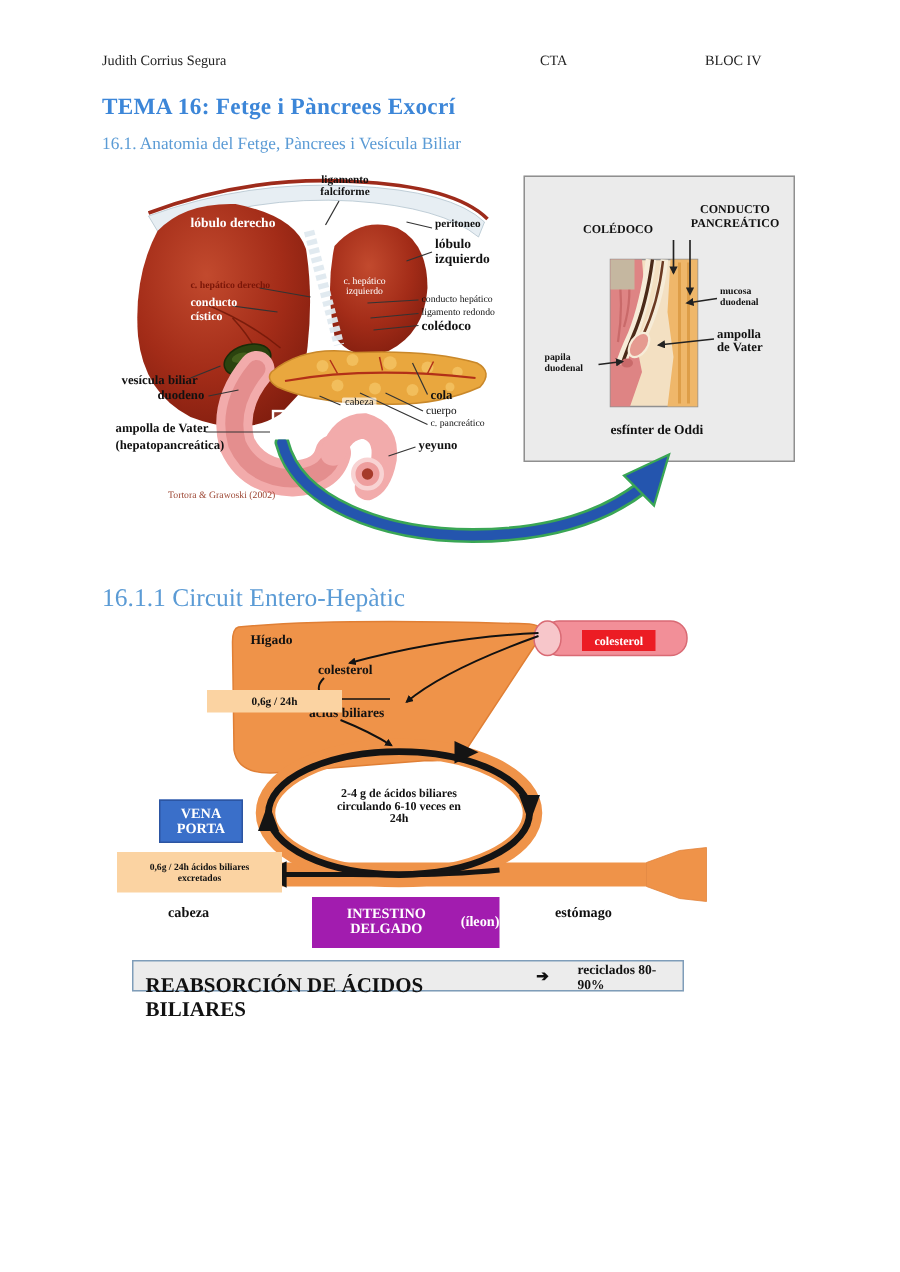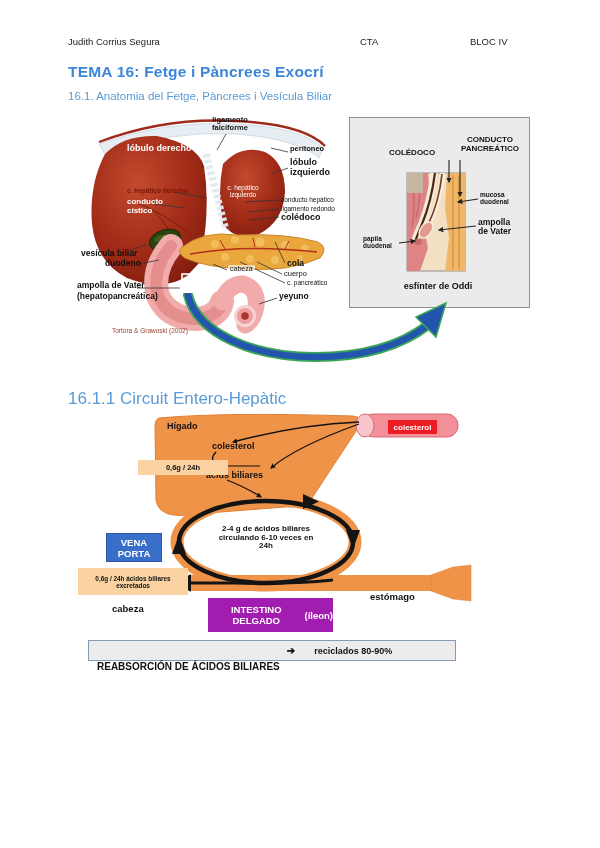--- a/index.html
+++ b/index.html
@@ -1,17 +1,17 @@
 <!DOCTYPE html>
 <html><head>
 <meta charset="utf-8">
 <style>
   html,body{margin:0;padding:0;background:#fff;}
   .page{position:relative;width:600px;height:848px;background:#ffffff;overflow:hidden;
-        font-family:Liberation Sans, sans-serif;}
+        font-family:Liberation Serif, serif;}
   .abs{position:absolute;}
   .lbl{position:absolute;color:#111;line-height:1.08;white-space:pre-line;}
   .b{font-weight:bold;}
   .c{text-align:center;transform:translateX(-50%);}
   .w{color:#fff;}
   .hdr{position:absolute;top:36px;font-size:9.5px;color:#222;}
   .title{position:absolute;left:68px;top:63px;font-size:15.5px;font-weight:bold;color:#3C86D8;letter-spacing:.2px;}
   .subtitle{position:absolute;left:68px;top:90px;font-size:11.5px;color:#5B9BD5;}
   .section{position:absolute;left:68px;top:389px;font-size:17px;color:#5B9BD5;}
   .inset{position:absolute;left:349px;top:117px;width:181px;height:191px;background:#EBEBEB;border:1px solid #8F8F8F;box-sizing:border-box;}
@@ -226,22 +226,22 @@
 24h</div>
     <div class="box w" style="left:31px;top:125px;width:56px;height:29px;background:#3A6FC9;border:1px solid #2C55A2;font-size:9.5px;font-weight:bold;">VENA
 PORTA</div>
     <div class="box" style="left:3px;top:160px;width:110px;height:27px;background:#FBD3A2;font-size:6.4px;font-weight:bold;color:#111;">0,6g / 24h ácidos biliares
 excretados</div>
     <div class="lbl b" style="left:37px;top:196px;font-size:9.5px;">cabeza</div>
     <div class="box w" style="left:133px;top:190px;width:125px;height:34px;background:#a21caf;font-weight:bold;">
       <span style="font-size:9.5px;">INTESTINO DELGADO</span>
       <span style="font-size:9.5px;">(íleon)</span>
     </div>
-    <div class="lbl b" style="left:295px;top:184px;font-size:9.5px;text-align:center;">estómago</div>
+    <div class="lbl b" style="left:295px;top:196px;font-size:9.5px;text-align:center;">estómago</div>
 
     <div class="banner">
-      <span style="font-size:10px;font-weight:bold;color:#111;margin-top:31px;">REABSORCIÓN DE ÁCIDOS BILIARES</span>
+      <span style="font-size:14px;font-weight:bold;color:#111;margin-top:31px;">REABSORCIÓN DE ÁCIDOS BILIARES</span>
       <span style="font-size:10px;font-weight:bold;color:#111;">➔</span>
       <span style="font-size:9px;font-weight:bold;color:#111;padding-left:12px;">reciclados  80-90%</span>
     </div>
   </div>
 
 </div>
 
 </body></html>

